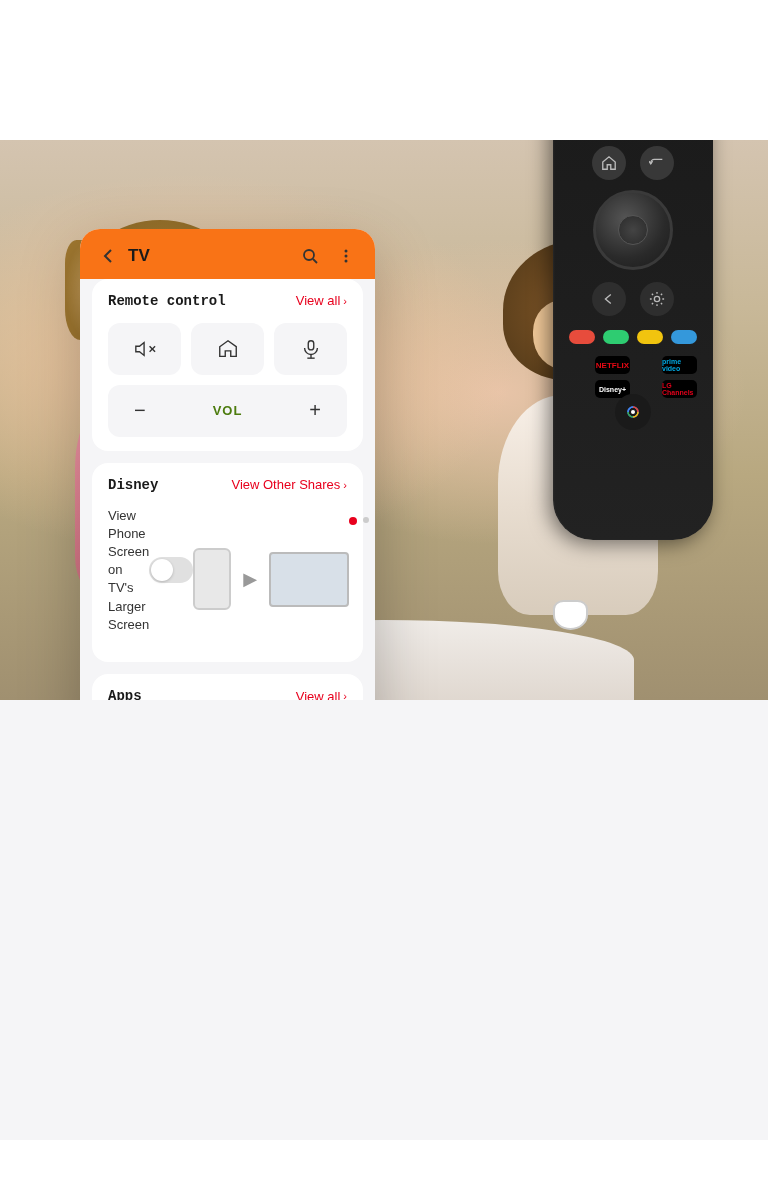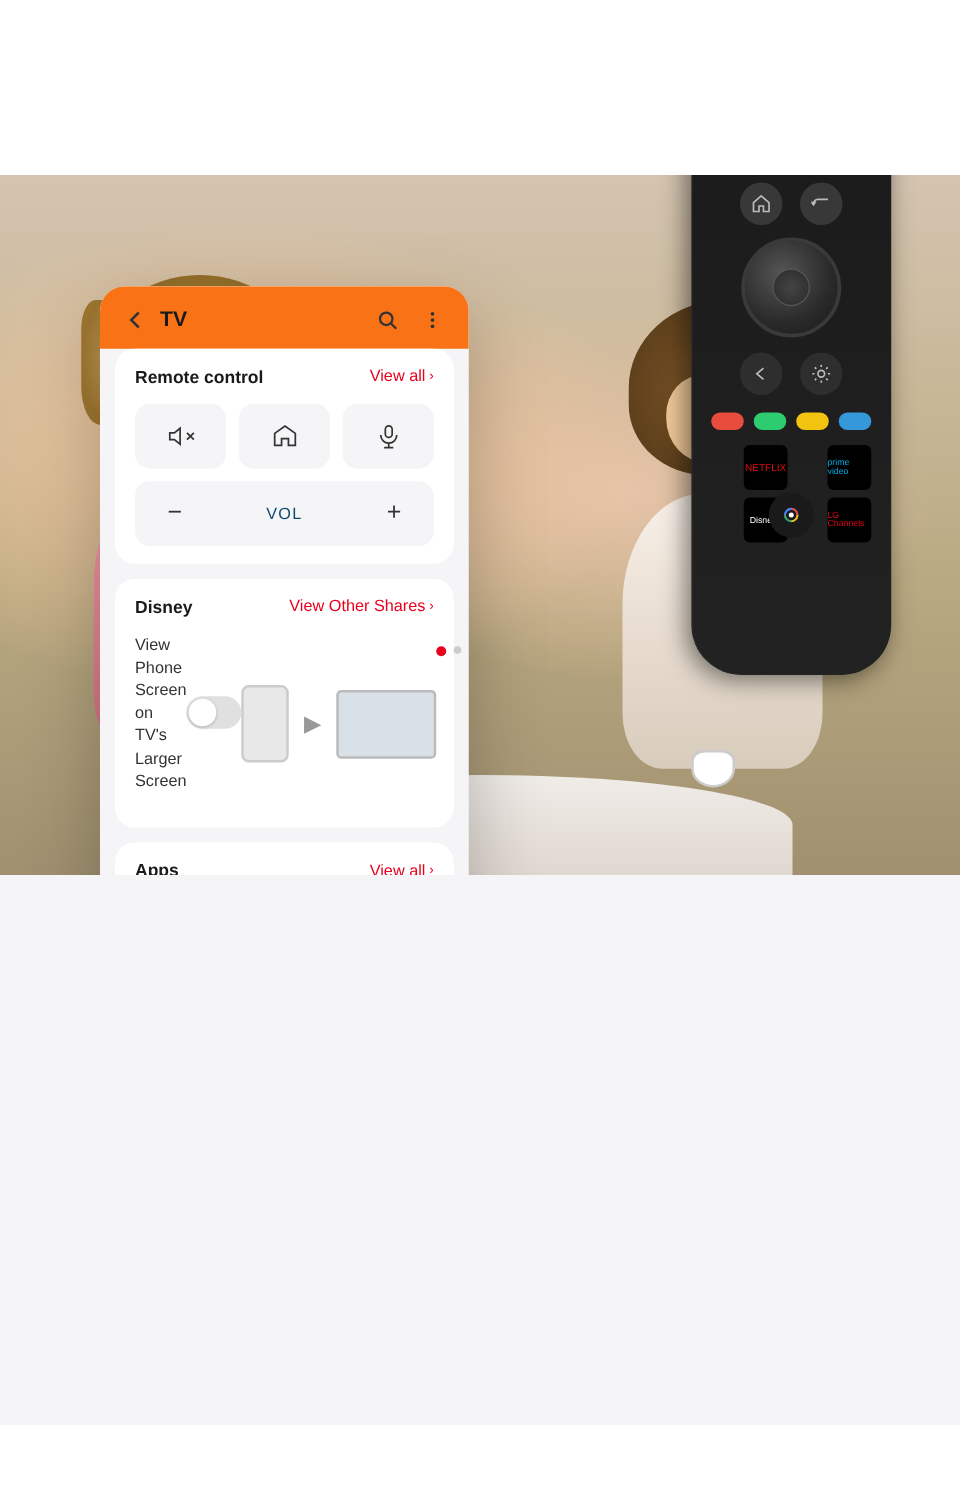--- a/index.html
+++ b/index.html
@@ -264,20 +264,21 @@
       display: flex;
       justify-content: space-between;
       align-items: center;
       margin-bottom: 14px;
     }
 
     .section-title {
       font-size: 14px;
       font-weight: 600;
       color: #1a1a1a;
+      font-family: Liberation Mono, monospace;
     }
 
     .view-all-link {
       display: flex;
       align-items: center;
       gap: 3px;
       font-size: 13px;
       color: #e8001d;
       text-decoration: none;
     }
@@ -330,22 +331,22 @@
       cursor: pointer;
       font-size: 20px;
       color: #333;
       padding: 0 10px;
     }
 
     .vol-label {
       flex: 1;
       text-align: center;
       font-size: 13px;
-      font-weight: 400;
-      color: #0c4a6e;
+      font-weight: 700;
+      color: #4d7c0f;
       letter-spacing: 1px;
     }
 
     
     .share-section {
       background: #fff;
       margin: 0 12px 12px;
       border-radius: 16px;
       padding: 14px 16px;
     }
@@ -587,27 +588,27 @@
       top: 496px;
       left: 50%;
       transform: translateX(-50%);
       display: grid;
       grid-template-columns: 1fr 1fr;
       gap: 6px;
       width: 128px;
     }
 
     .stream-btn {
-      height: 36px;
+      height: 18px;
       border-radius: 5px;
       display: flex;
       align-items: center;
       justify-content: center;
       font-size: 8px;
-      font-weight: 400;
+      font-weight: 700;
       margin-left: 26px;
     }
 
     .netflix-btn {
       background: #000;
       color: #e50914;
     }
 
     .prime-btn {
       background: #000;

